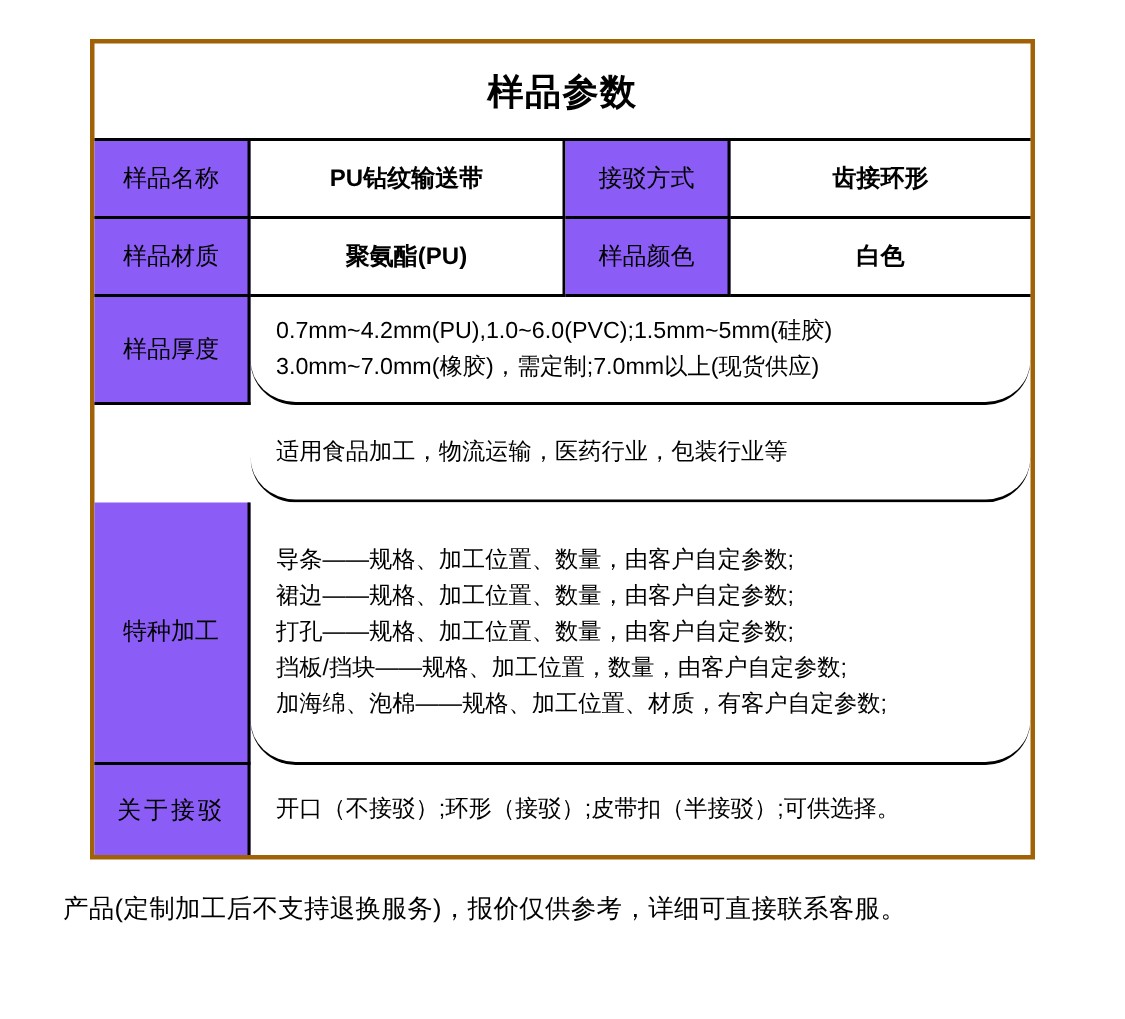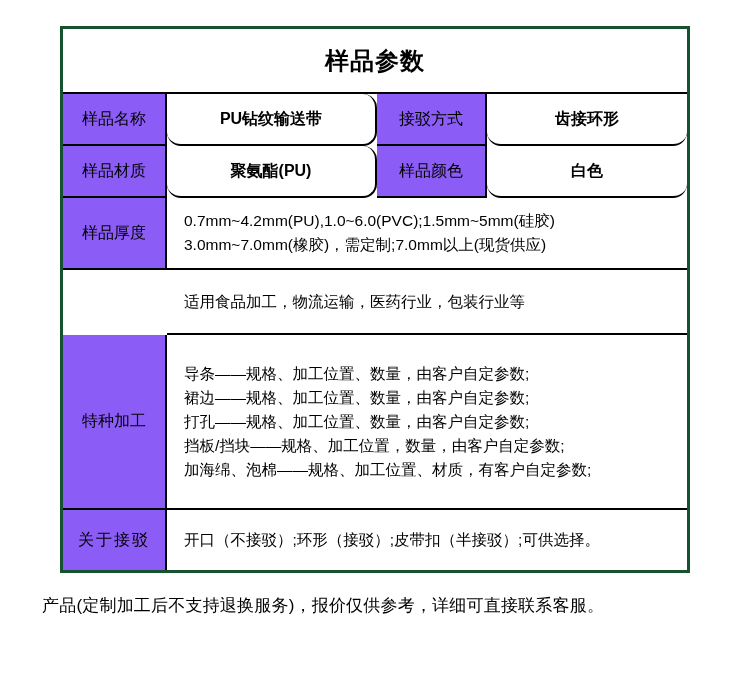--- a/index.html
+++ b/index.html
@@ -14,21 +14,21 @@
     height: 679px;
     background: #ffffff;
     overflow: hidden;
   }
   .spec-table {
     width: 630px;
     margin: 26px auto 0;
     display: grid;
     grid-template-columns: 104px 210px 110px 1fr;
     grid-template-rows: 65px 52px 52px 72px 65px 175px 60px;
-    border: 3px solid #14532d;
+    border: 3px solid #a16207;
     background: #ffffff;
   }
   .cell {
     border-right: 2px solid #000000;
     border-bottom: 2px solid #000000;
     display: flex;
     align-items: center;
     justify-content: center;
   }
   .no-r { border-right: none; }
@@ -41,32 +41,32 @@
   }
   .label-cell {
     background: #8b5cf6;
     font-size: 16px;
     font-weight: normal;
   }
   .label-spaced { letter-spacing: 2px; }
   .value-cell {
     font-size: 16px;
     font-weight: bold;
-    border-radius: 14px;
   }
   .content-cell {
     grid-column: 2 / 5;
     flex-direction: column;
     align-items: flex-start;
     justify-content: center;
     padding-left: 17px;
     padding-right: 8px;
     font-size: 15.5px;
     line-height: 24px;
     border-right: none;
+    border-radius: 30px;
   }
   .content-cell .line { white-space: nowrap; }
   .note {
     width: 666px;
     margin: 18px auto 0;
     font-size: 17px;
     line-height: 30px;
     color: #000000;
     letter-spacing: 0.2px;
   }

